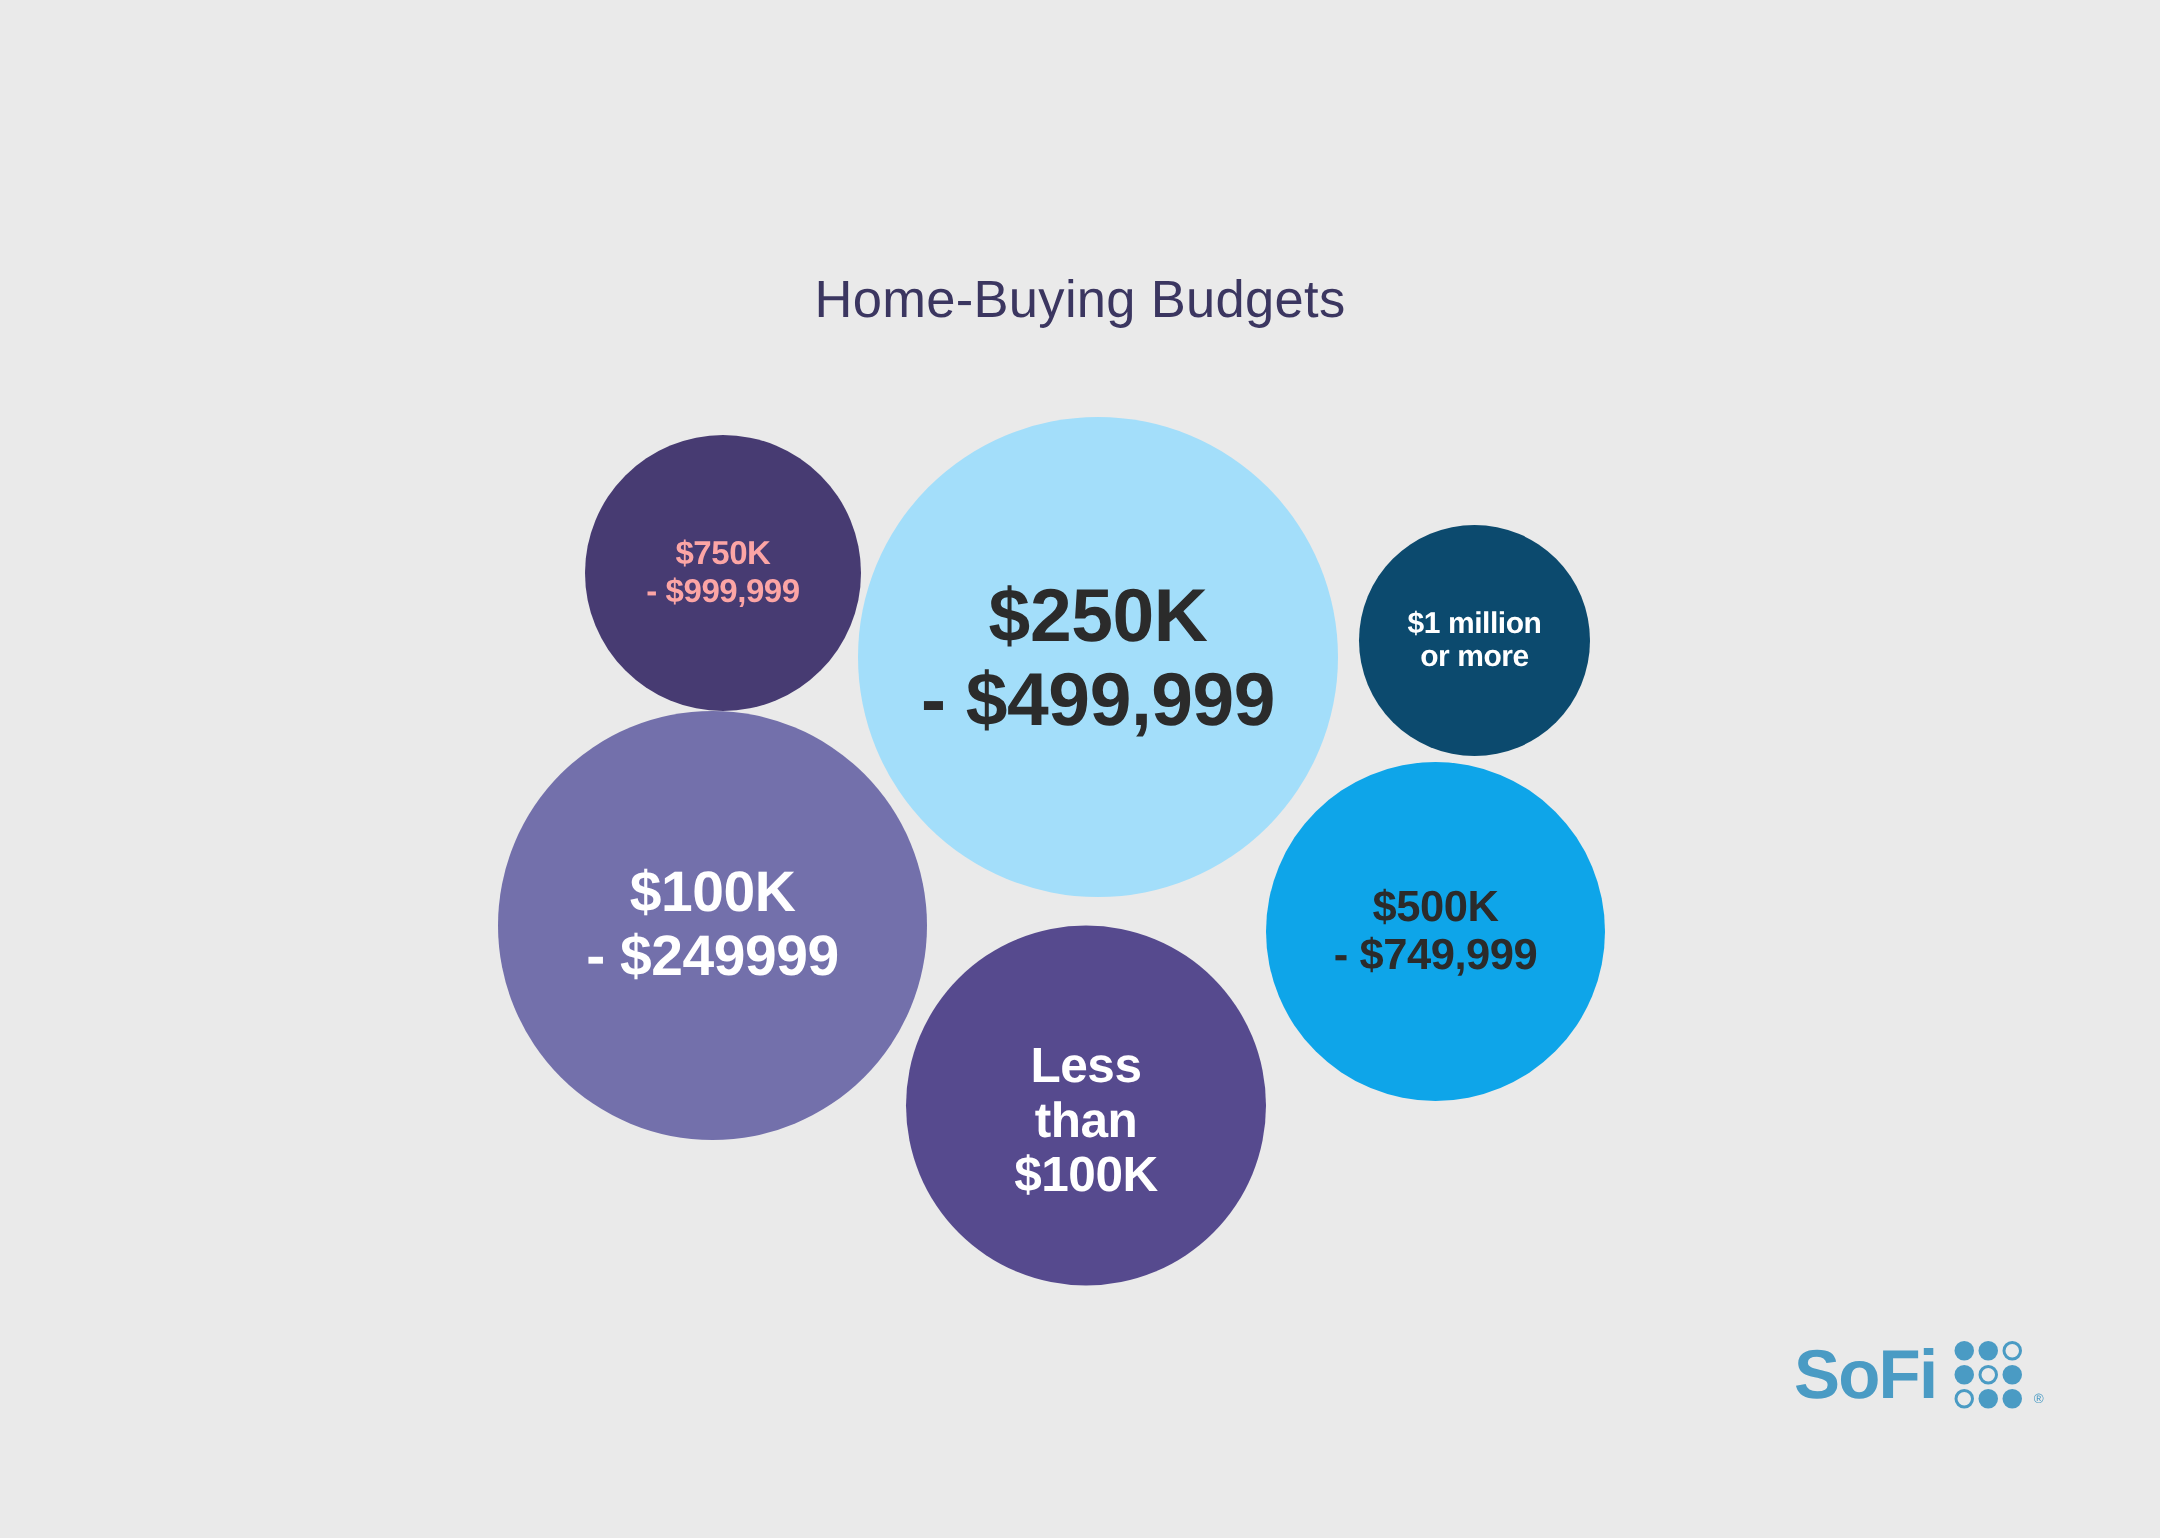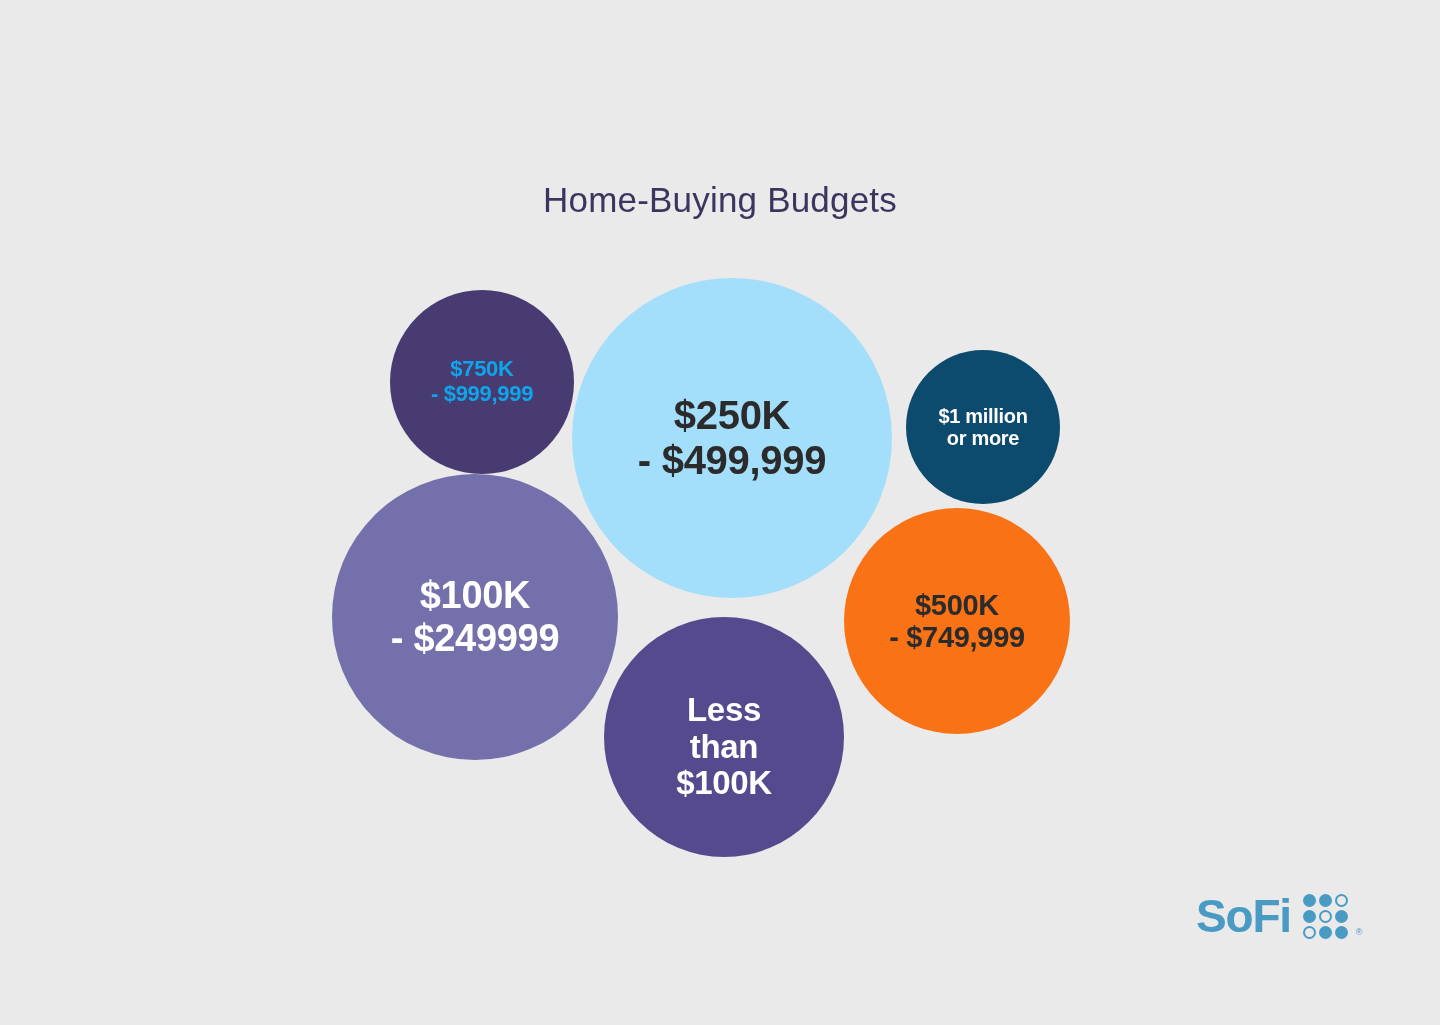--- a/index.html
+++ b/index.html
@@ -58,33 +58,33 @@
     display: block;
     font-weight: bold;
     line-height: 1.12;
     white-space: pre-line;
     letter-spacing: -0.3px;
   }
 
   
   .b-250k  { left: 572px; top: 278px; width: 320px; height: 320px;
              background: #a3defa; }
-  .b-250k .bubble-label { color: #2b2b2b; font-size: 40px; }
+  .b-250k .bubble-label { color: #2b2b2b; font-size: 50px; }
 
   .b-100k  { left: 332px; top: 474px; width: 286px; height: 286px;
              background: #7370ab; }
   .b-100k .bubble-label { color: #ffffff; font-size: 38px; }
 
   .b-less  { left: 604px; top: 617px; width: 240px; height: 240px;
              background: #564a8e; }
   .b-less .bubble-label { color: #ffffff; font-size: 33px; margin-top: 20px; }
 
   .b-750k  { left: 390px; top: 290px; width: 184px; height: 184px;
              background: #473b72; }
-  .b-750k .bubble-label { color: #0ea5e9; font-size: 22px; }
+  .b-750k .bubble-label { color: #fca5a5; font-size: 22px; }
 
   .b-500k  { left: 844px; top: 508px; width: 226px; height: 226px;
              background: #b8b4d3; }
   .b-500k .bubble-label { color: #2b2b2b; font-size: 29px; }
 
   .b-1mil  { left: 906px; top: 350px; width: 154px; height: 154px;
              background: #211a4a; }
   .b-1mil .bubble-label { color: #ffffff; font-size: 20px; }
 
   
@@ -159,21 +159,21 @@
       <span class="bubble-label">Less
 than
 $100K</span>
     </div>
 
     <div class="bubble b-750k" style="background: rgb(71, 59, 114);">
       <span class="bubble-label">$750K
 - $999,999</span>
     </div>
 
-    <div class="bubble b-500k" style="background: #f97316;">
+    <div class="bubble b-500k" style="background: #0ea5e9;">
       <span class="bubble-label">$500K
 - $749,999</span>
     </div>
 
     <div class="bubble b-1mil" style="background: #0c4a6e;">
       <span class="bubble-label">$1 million
 or more</span>
     </div>
 
   </div>

